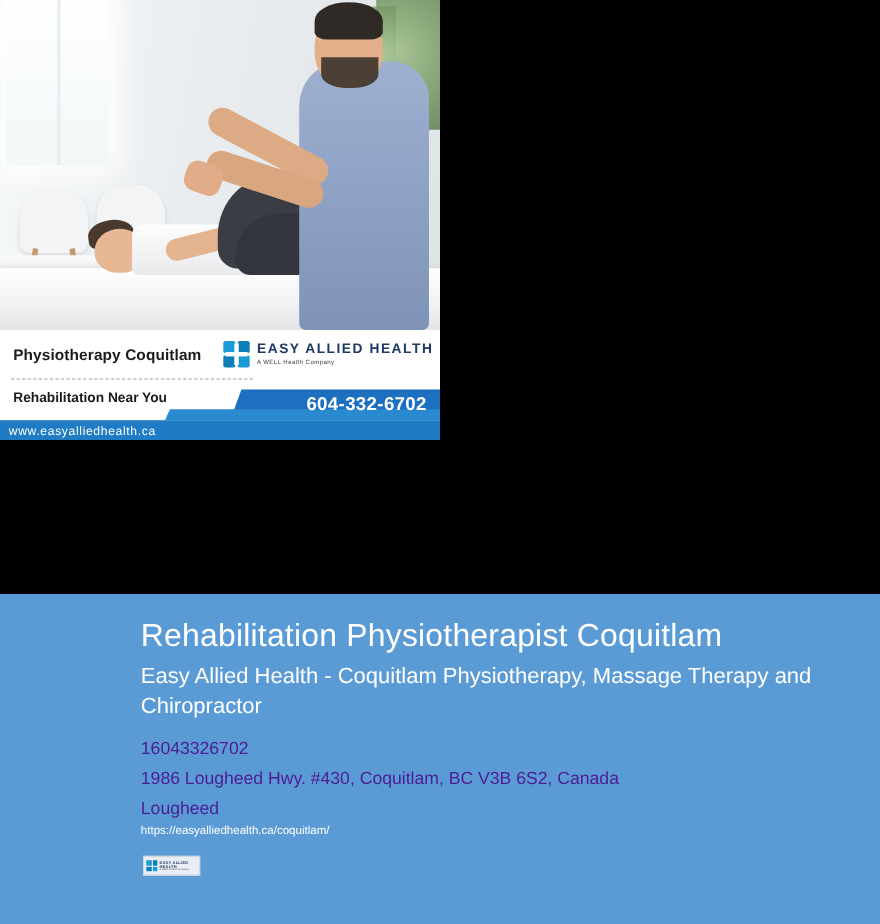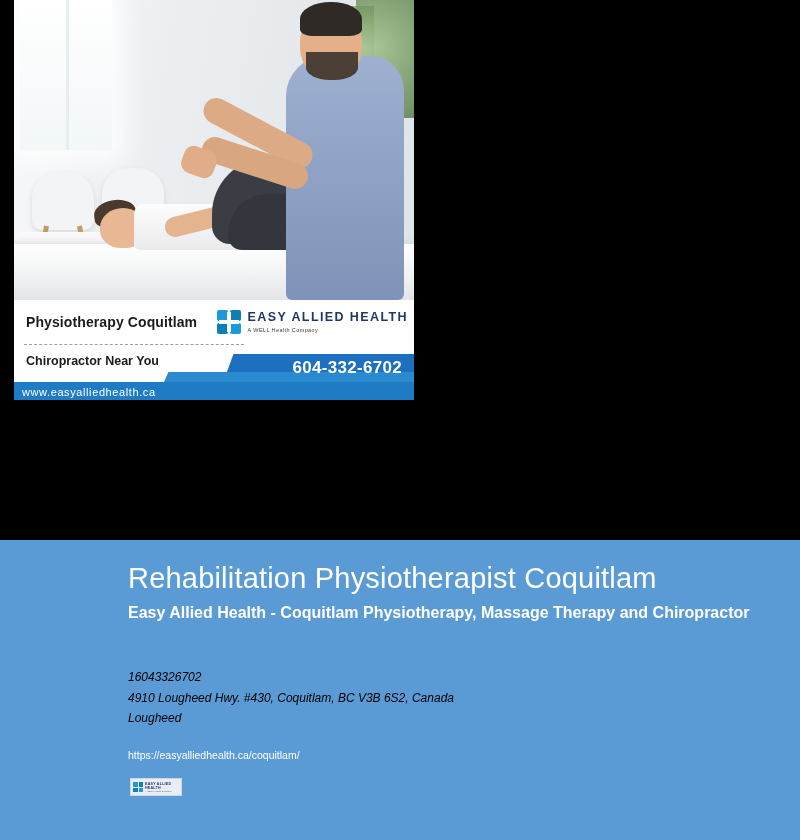--- a/index.html
+++ b/index.html
@@ -21,21 +21,21 @@
     left: 0;
     top: 0;
     width: 800px;
     height: 540px;
     background: #000000;
     overflow: hidden;
   }
 
   .hero-card {
     position: absolute;
-    left: 14px;
+    left: 0;
     top: 0;
     width: 400px;
     height: 400px;
     overflow: hidden;
     background: #0c4a6e;
   }
 
   
   .photo {
     position: absolute;
@@ -283,33 +283,31 @@
     left: 128px; top: 22px;
     font-size: 29px;
     font-weight: normal;
     color: #ffffff;
     letter-spacing: .2px;
   }
   .info-subtitle {
     position: absolute;
     left: 128px; top: 62px;
     width: 625px;
-    font-size: 16px;
+    font-size: 20px;
     line-height: 1.35;
     color: #ffffff;
-    font-weight: bold;
   }
   .info-details {
     position: absolute;
     left: 128px; top: 127px;
     width: 600px;
-    font-size: 12px;
+    font-size: 16px;
     line-height: 1.72;
-    color: #000000;
-    font-style: italic;
+    color: #4c1d95;
   }
   .info-url {
     position: absolute;
     left: 128px; top: 209px;
     font-size: 10.5px;
     color: #ffffff;
   }
   .mini-logo {
     position: absolute;
     left: 130px; top: 778px;
@@ -382,21 +380,21 @@
       <div class="ther-hair"></div>
       <div class="ther-beard"></div>
       <div class="ther-arm1"></div>
       <div class="ther-arm2"></div>
       <div class="ther-hand"></div>
     </div>
 
     <div class="ad-footer">
       <div class="ad-title">Physiotherapy Coquitlam</div>
       <div class="ad-dashed"></div>
-      <div class="ad-sub">Chiropractor Near You</div>
+      <div class="ad-sub">Rehabilitation Near You</div>
 
       <div class="logo-block">
         <div class="logo-mark">
           <span class="sq a"></span>
           <span class="sq b"></span>
           <span class="sq c"></span>
           <span class="sq d"></span>
           <span class="cross-v"></span>
           <span class="cross-h"></span>
         </div>
@@ -415,21 +413,21 @@
     </div>
 
   </div>
 </div>
 
 <div class="info-panel">
   <div class="info-title">Rehabilitation Physiotherapist Coquitlam</div>
   <div class="info-subtitle">Easy Allied Health - Coquitlam Physiotherapy, Massage Therapy and Chiropractor</div>
   <div class="info-details">
     <div>16043326702</div>
-    <div>4910 Lougheed Hwy. #430, Coquitlam, BC V3B 6S2, Canada</div>
+    <div>1986 Lougheed Hwy. #430, Coquitlam, BC V3B 6S2, Canada</div>
     <div>Lougheed</div>
   </div>
   <div class="info-url">https://easyalliedhealth.ca/coquitlam/</div>
 </div>
 
 <div class="mini-logo">
   <div class="mm">
     <i class="a"></i>
     <i class="b"></i>
     <i class="c"></i>

